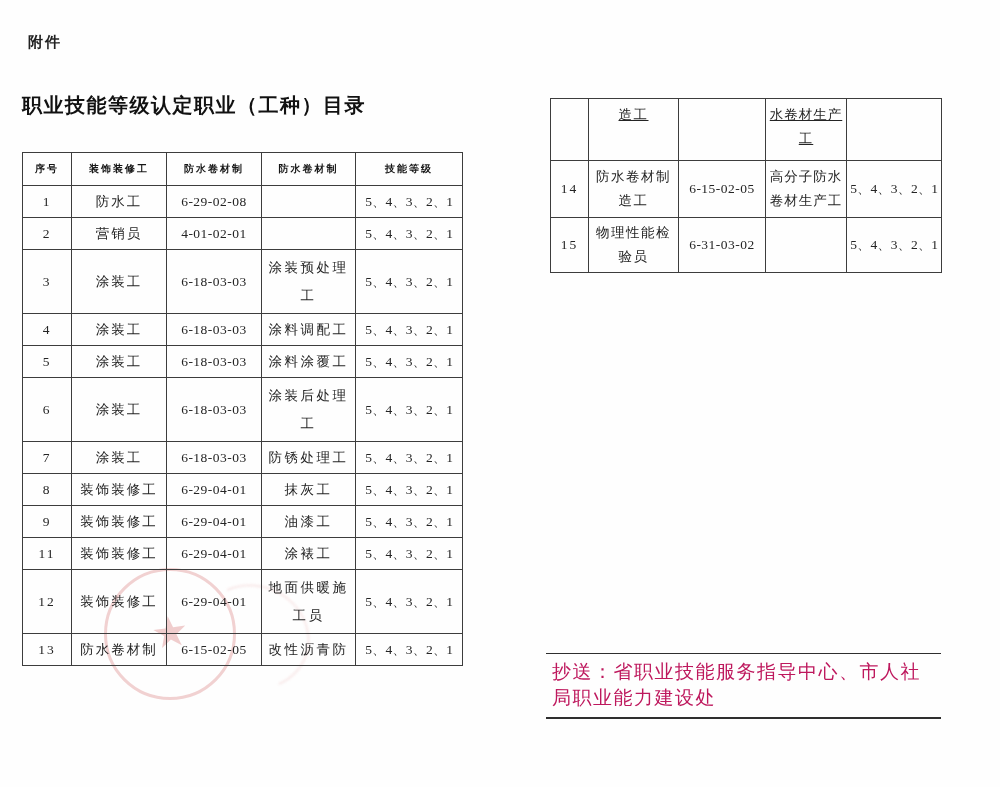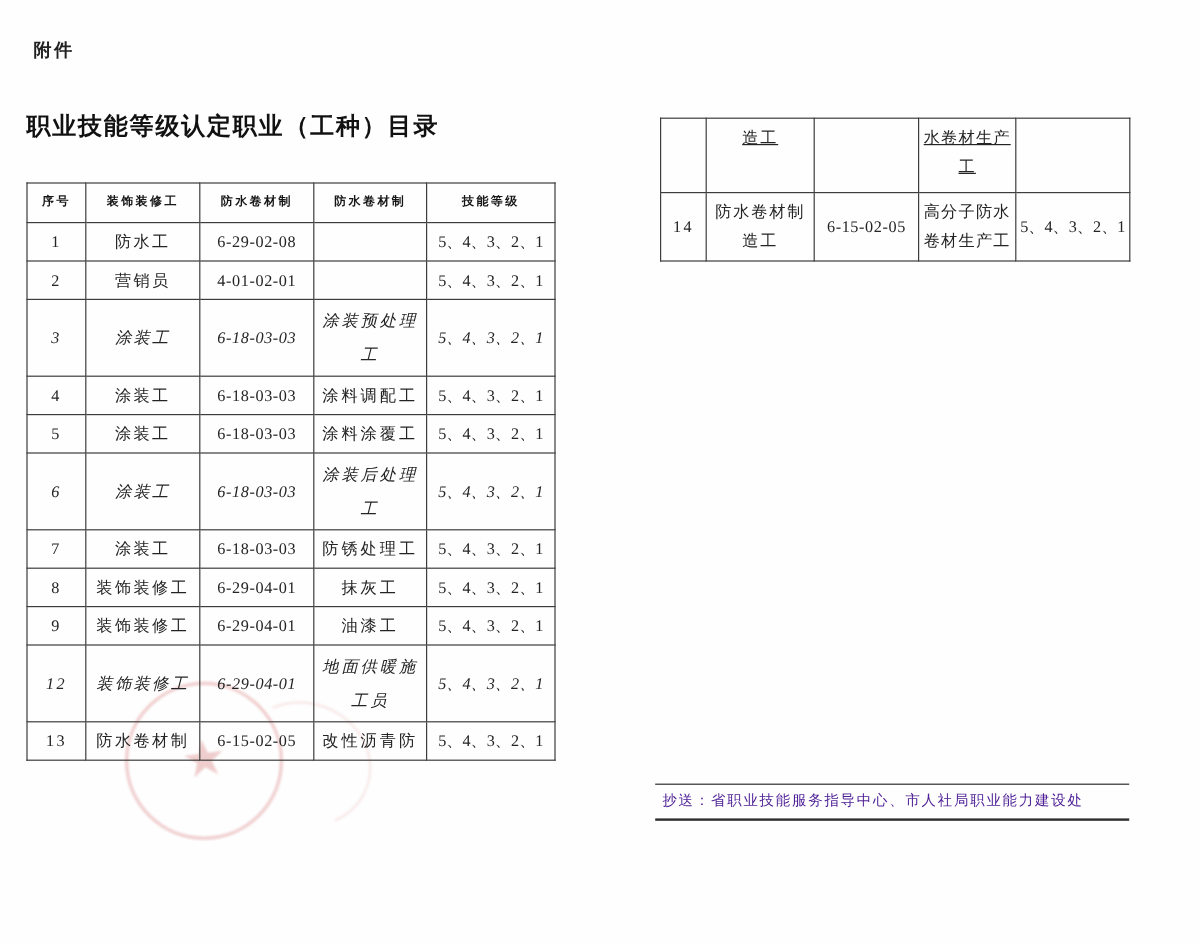--- a/index.html
+++ b/index.html
@@ -49,21 +49,21 @@
   }
   .dir-table th {
     font-family: "Liberation Sans", "DejaVu Sans", sans-serif;
     font-weight: 700;
     font-size: 10px;
     letter-spacing: 2px;
     color: #161616;
     height: 32px;
   }
   .left-table tr.single td { height: 31px; }
-  .left-table tr.tall td   { height: 63px; font-style: italic; }
+  .left-table tr.tall td   { height: 63px; }
   .right-table tr.r-partial td { height: 57px; vertical-align: top; padding-top: 4px; line-height: 24px; text-decoration: underline; }
   .right-table tr.r-mid td     { height: 56px; line-height: 24px; }
   .right-table tr.r-last td    { height: 54px; line-height: 24px; }
   td.code-cell { letter-spacing: 0.5px; font-size: 13.5px; }
   td.levels-cell { letter-spacing: 0px; font-size: 13.5px; white-space: nowrap; }
   td.worktype-cell { letter-spacing: 2.5px; }
   .right-table td.worktype-cell { letter-spacing: 1px; padding: 0; }
   .right-table td.occupation-cell { letter-spacing: 1.5px; }
   
   .seal-stamp {
@@ -92,23 +92,23 @@
     filter: blur(1px);
     z-index: 0;
     pointer-events: none;
   }
   .cc-footer {
     position: absolute; left: 546px; top: 653px; width: 395px;
     border-top: 1.5px solid #2e2e2e;
     border-bottom: 2.5px solid #2e2e2e;
     padding: 5px 0 6px 6px;
     box-sizing: border-box;
-    font-size: 12px;
+    font-size: 19px;
     letter-spacing: 1.5px;
-    color: #4c1d95;
+    color: #be185d;
   }
 </style>
 </head>
 <body>
 
 <div class="scan-page">
 
   <div class="attachment-label">附件</div>
 
   <div class="doc-title">职业技能等级认定职业（工种）目录</div>
@@ -190,20 +190,27 @@
       <td class="worktype-cell">抹灰工</td>
       <td class="levels-cell">5、4、3、2、1</td>
     </tr>
     <tr class="single">
       <td>9</td>
       <td>装饰装修工</td>
       <td class="code-cell">6-29-04-01</td>
       <td class="worktype-cell">油漆工</td>
       <td class="levels-cell">5、4、3、2、1</td>
     </tr>
+    <tr class="single">
+      <td>11</td>
+      <td>装饰装修工</td>
+      <td class="code-cell">6-29-04-01</td>
+      <td class="worktype-cell">涂裱工</td>
+      <td class="levels-cell">5、4、3、2、1</td>
+    </tr>
     <tr class="tall">
       <td>12</td>
       <td>装饰装修工</td>
       <td class="code-cell">6-29-04-01</td>
       <td class="worktype-cell">地面供暖施工员</td>
       <td class="levels-cell">5、4、3、2、1</td>
     </tr>
     <tr class="single">
       <td>13</td>
       <td>防水卷材制</td>
@@ -230,18 +237,25 @@
       <td class="worktype-cell">水卷材生产工</td>
       <td class="levels-cell"></td>
     </tr>
     <tr class="r-mid">
       <td>14</td>
       <td class="occupation-cell">防水卷材制造工</td>
       <td class="code-cell">6-15-02-05</td>
       <td class="worktype-cell">高分子防水卷材生产工</td>
       <td class="levels-cell">5、4、3、2、1</td>
     </tr>
+    <tr class="r-last">
+      <td>15</td>
+      <td class="occupation-cell">物理性能检验员</td>
+      <td class="code-cell">6-31-03-02</td>
+      <td class="worktype-cell"></td>
+      <td class="levels-cell">5、4、3、2、1</td>
+    </tr>
   </tbody>
     </table>
 
   <div class="cc-footer">抄送：省职业技能服务指导中心、市人社局职业能力建设处</div>
 
 </div>
 
 </body></html>

